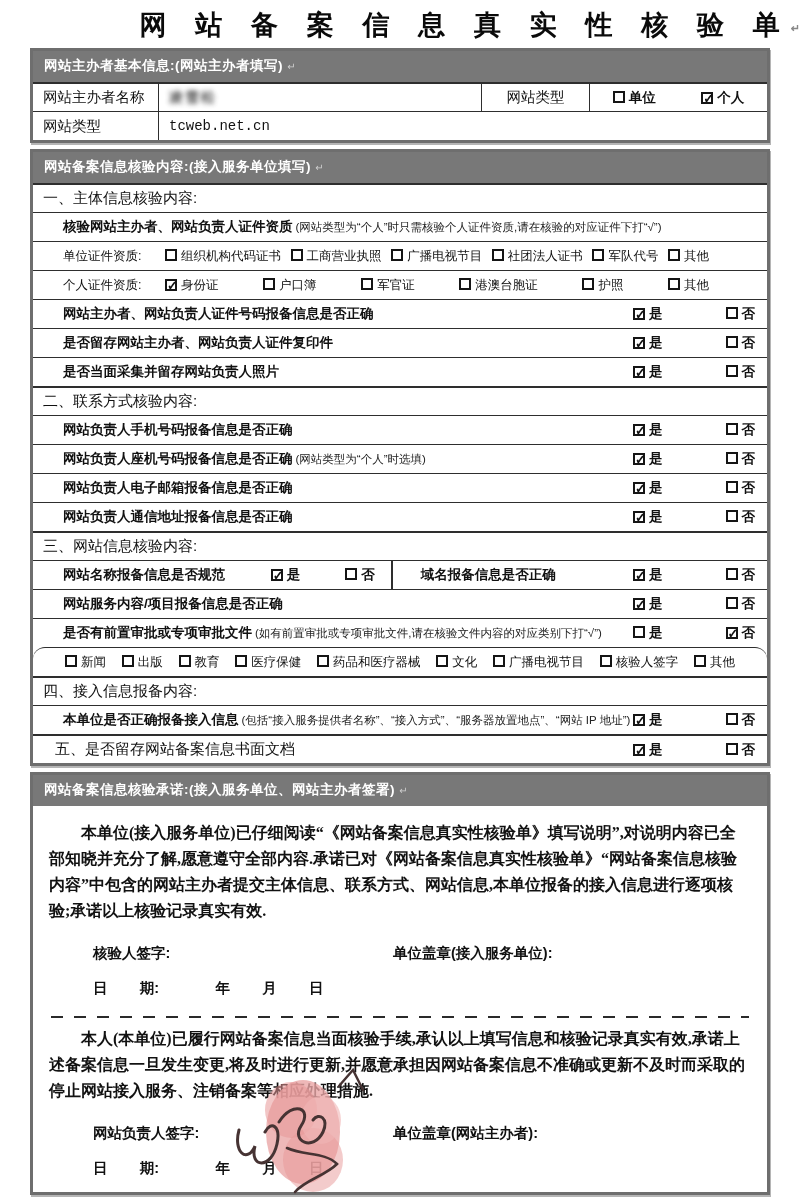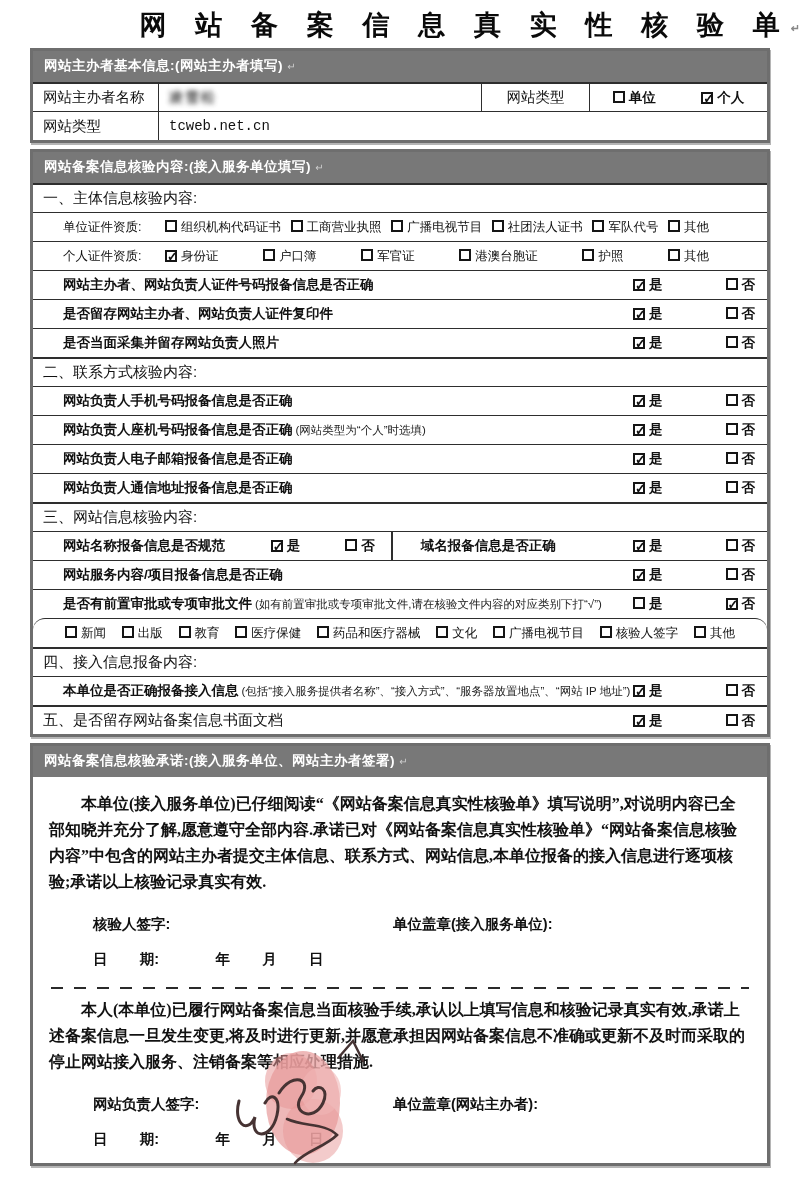--- a/index.html
+++ b/index.html
@@ -36,21 +36,21 @@
     font-size: 13px; font-weight: 700; line-height: 8px; text-align: center; overflow: visible; }
   .cbx.on { line-height: 10px; }
   .certrow { padding-left: 30px; font-size: 12.5px; }
   .certlabel { width: 102px; flex-shrink: 0; }
   .certitems { flex: 1; display: flex; justify-content: space-between; padding-right: 58px; }
   .cats { padding: 0 32px; font-size: 12.5px; justify-content: space-between; border-radius: 12px; }
   .half-l { width: 49%; display: flex; align-items: center; padding-left: 30px;
     border-right: 2px solid #2e2e2e; align-self: stretch; }
   .half-l .yn { width: 104px; margin-right: 16px; }
   .half-r { flex: 1; display: flex; align-items: center; padding-left: 28px; }
-  .s5label { font-weight: 400; font-size: 15px; padding-left: 10px; }
+  .s5label { font-weight: 400; font-size: 15px; padding-left: 22px; }
   .pbody { padding: 8px 16px 8px; }
   .promise-para { text-indent: 2em; line-height: 26px; font-size: 16px; font-weight: 700;
     font-family: "Liberation Serif", serif; margin-top: 6px; }
   .signline { display: flex; margin: 20px 0 4px 44px; font-weight: 700; font-size: 14.5px; }
   .signline .sl { width: 300px; }
   .dateline { margin: 16px 0 6px 44px; font-weight: 700; font-size: 14.5px; white-space: pre; }
   .dashsep { height: 2px; margin: 18px 2px 8px;
     background: repeating-linear-gradient(90deg, #2a2a2a 0 12px, transparent 12px 23px); }
   .sign2wrap { position: relative; }
   .stamp { position: absolute; left: 128px; top: -64px; width: 158px; height: 150px;
@@ -78,20 +78,24 @@
       <div class="c-label">网站类型</div>
       <div class="c-value">tcweb.net.cn</div>
     </div>
   </div>
 
   <div class="tbl">
     <div class="bar"><span>网站备案信息核验内容:(接入服务单位填写)</span> <span class="ret">↵</span></div>
 
     <div class="row major sectitle">一、主体信息核验内容:</div>
 
+    <div class="row q">
+      <span class="qlabel">核验网站主办者、网站负责人证件资质</span>
+      <span class="note">(网站类型为“个人”时只需核验个人证件资质,请在核验的对应证件下打“√”)</span>
+    </div>
 
     <div class="row certrow">
       <span class="certlabel">单位证件资质:</span>
       <span class="certitems">
           <span class="cbwrap"><span class="cbx"></span><span class="cbl">组织机构代码证书</span></span>
           <span class="cbwrap"><span class="cbx"></span><span class="cbl">工商营业执照</span></span>
           <span class="cbwrap"><span class="cbx"></span><span class="cbl">广播电视节目</span></span>
           <span class="cbwrap"><span class="cbx"></span><span class="cbl">社团法人证书</span></span>
           <span class="cbwrap"><span class="cbx"></span><span class="cbl">军队代号</span></span>
           <span class="cbwrap"><span class="cbx"></span><span class="cbl">其他</span></span>

